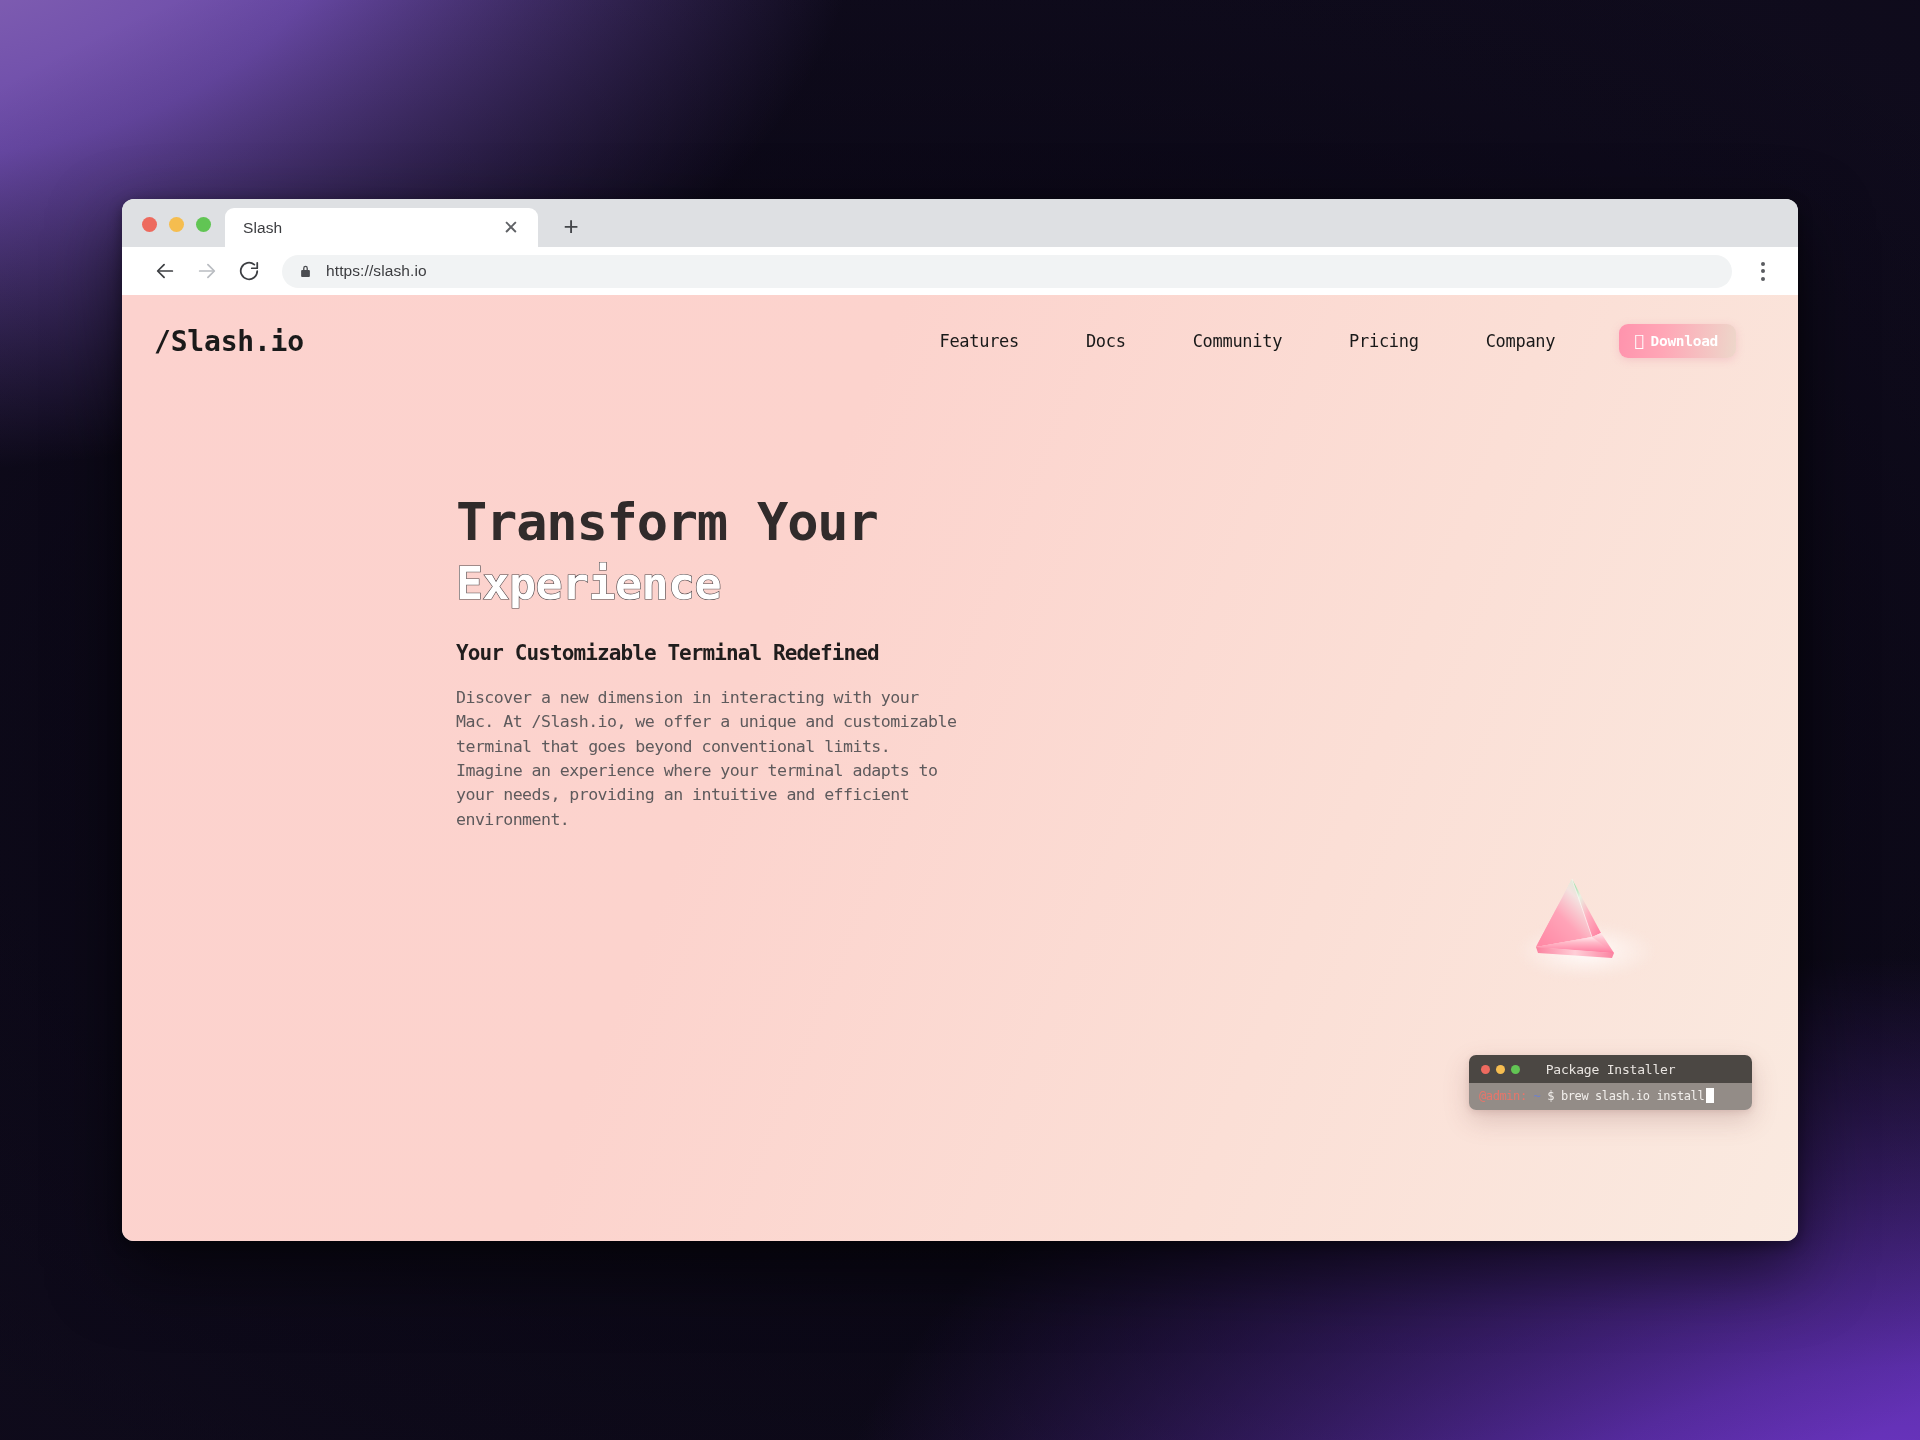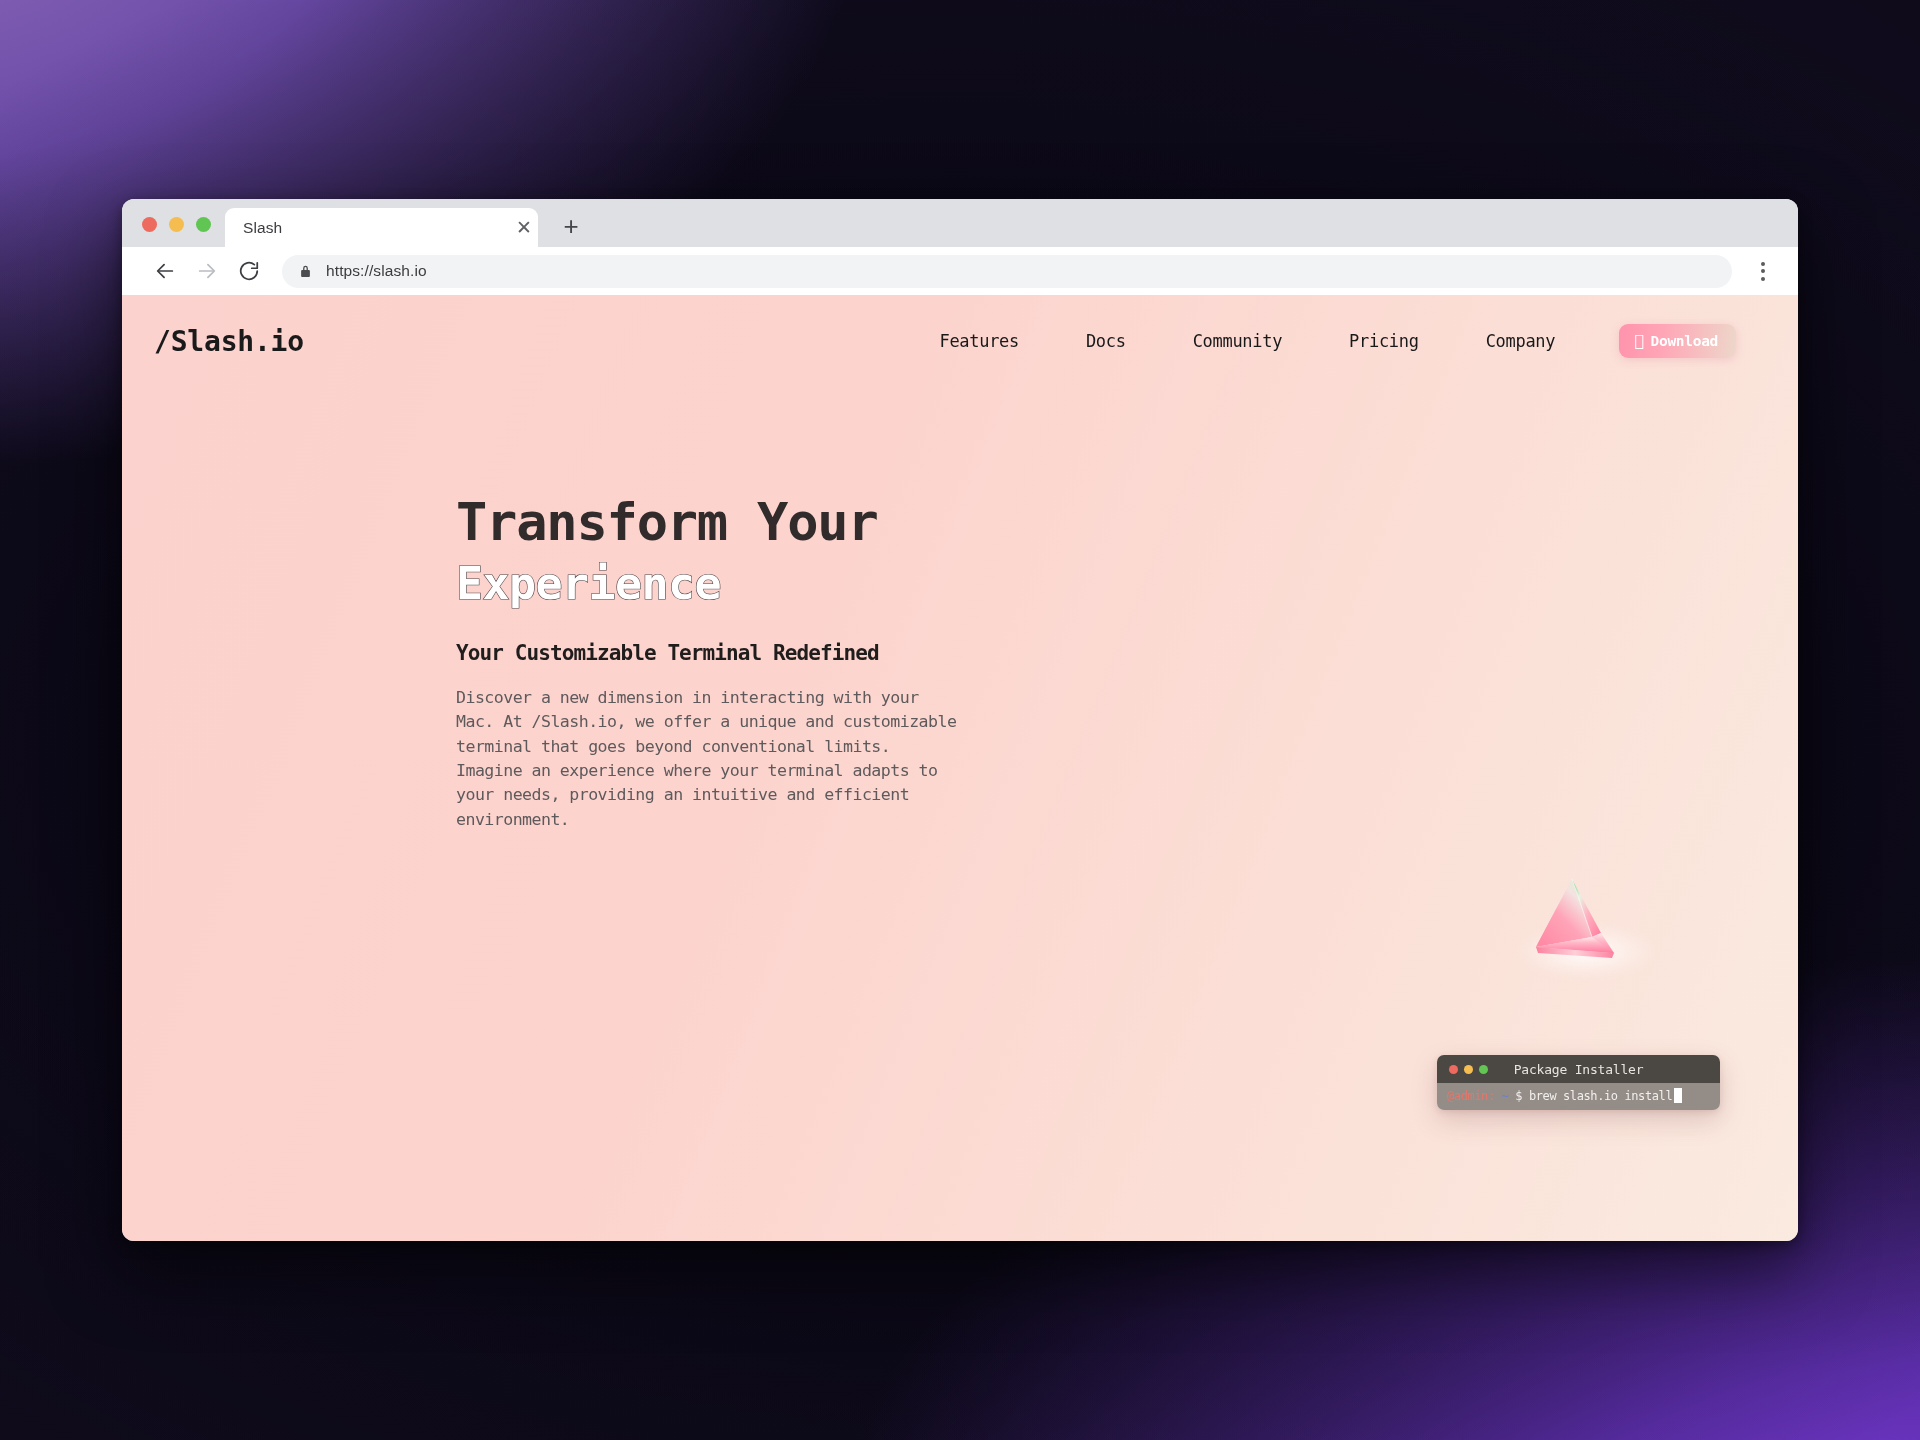--- a/index.html
+++ b/index.html
@@ -44,21 +44,21 @@
     position:relative;
   }
   .traffic { display:flex; align-items:center; gap:12px; padding:0 14px 15px 6px; }
   .dot { width:15px; height:15px; border-radius:50%; }
   .dot.r{ background:#ed6a5e; } .dot.y{ background:#f5bd4f; } .dot.g{ background:#61c554; }
 
   .tab {
     width:313px; height:39px; background:#ffffff;
     border-radius:9px 9px 0 0;
     display:flex; align-items:center;
-    padding:0 1px 0 18px; position:relative;
+    padding:0 14px 0 18px; position:relative;
   }
   .tab-title { font-size:15.5px; color:#3b3c3f; flex:1; letter-spacing:.1px; }
   .tab-close {
     width:26px; height:26px; display:flex; align-items:center; justify-content:center;
     color:#5f6165; font-size:19px; line-height:1; border-radius:50%;
   }
   .newtab {
     width:34px; height:34px; margin:0 0 4px 16px;
     display:flex; align-items:center; justify-content:center;
     color:#44464a; font-size:26px; line-height:1; font-weight:300;
@@ -158,21 +158,21 @@
   }
   #pyramid-glow {
     position:absolute; left:-38px; top:46px; width:196px; height:76px;
     background:radial-gradient(50% 50% at 50% 58%, rgba(255,255,255,0.95) 0%, rgba(255,248,246,0.55) 36%, rgba(255,240,236,0) 72%);
     filter:blur(5px);
   }
   #pyramid-wrap svg { position:relative; display:block; }
 
   
   #terminal {
-    position:absolute; left:1315px; top:760px; width:283px;
+    position:absolute; left:1347px; top:760px; width:283px;
     border-radius:7px; overflow:hidden; z-index:4;
     box-shadow:0 10px 26px rgba(120,70,70,0.22), 0 2px 6px rgba(120,70,70,0.14);
     font-family:"DejaVu Sans Mono", monospace;
   }
   #term-bar {
     height:28px; background:#4b4743;
     display:flex; align-items:center; padding:0 12px; gap:6px;
     position:relative;
   }
   #term-bar .tdot { width:9px; height:9px; border-radius:50%; }

